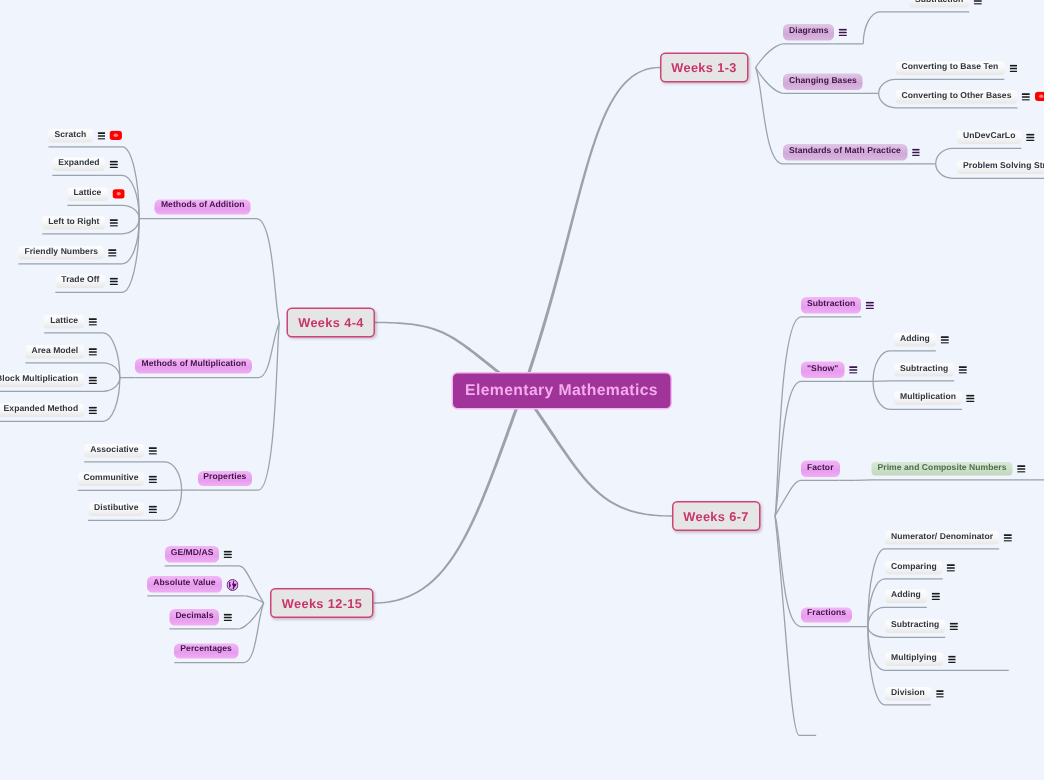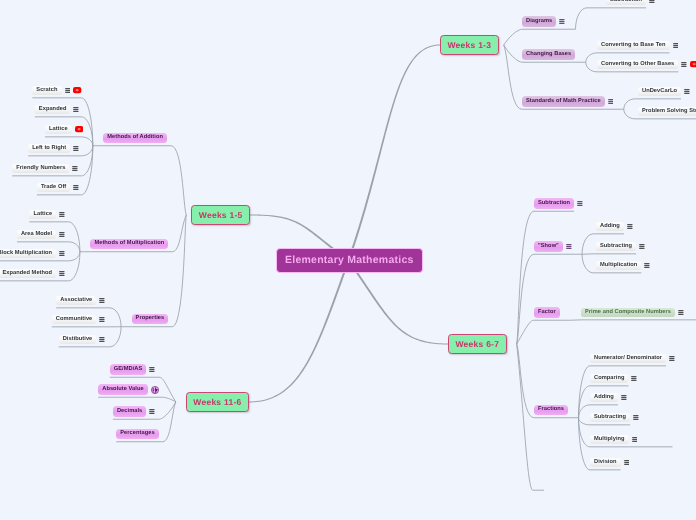--- a/index.html
+++ b/index.html
@@ -9,23 +9,23 @@
        -webkit-font-smoothing:antialiased;text-rendering:geometricPrecision;}
   #map{position:relative;width:696px;height:520px;background:#f0f4fd;overflow:hidden;}
   #links{position:absolute;left:0;top:0;width:696px;height:520px;pointer-events:none;}
   #nodes{position:absolute;left:0;top:0;width:696px;height:520px;}
   .row{position:absolute;white-space:nowrap;display:flex;align-items:center;height:0;}
   .row.lft{flex-direction:row;transform:translateY(-50%);}
   .row.rgt{flex-direction:row;transform:translateY(-50%);}
   .box{border-radius:4px;display:block;line-height:1;flex:0 0 auto;}
 
   .root .box{background:#a03498;color:#f5aaee;border:1.5px solid #f8b8f4;
-    font-size:10.5px;font-weight:bold;padding:6.5px 8px;border-radius:4px;letter-spacing:.25px;}
-
-  .branch .box{background:#86efac;color:#c9346b;border:1.5px solid #cb4675;
+    font-size:10.5px;font-weight:bold;padding:6.5px 8px;border-radius:4px;letter-spacing:.25px;margin-left:25px;}
+
+  .branch .box{background:#e5e5e5;color:#c9346b;border:1.5px solid #cb4675;
     font-size:8.5px;font-weight:bold;padding:5px 6.5px;border-radius:3.5px;letter-spacing:.25px;
     box-shadow:1px 1px 1.6px rgba(100,60,85,.25);}
 
   .topic .box{font-size:5.7px;padding:2.2px 4px 2.4px;border-radius:3.5px;color:#441448;font-weight:bold;letter-spacing:.05px;}
   .topic.bright .box{background:linear-gradient(180deg,#f2b6f6 0%,#e79cee 60%,#efaef3 100%);}
   .topic.muted .box{background:linear-gradient(180deg,#dfc7e4 0%,#d0a9d8 60%,#d9b8df 100%);}
 
   .leaf .box{font-size:5.7px;padding:1.8px 4px 2.0px;border-radius:2.5px;color:#2f363f;font-weight:bold;letter-spacing:.05px;
     background:linear-gradient(180deg,#fdfdfd 0%,#f8f8f8 45%,#e7e7e7 100%);}
   .leaf.green .box{color:#4d7049;
@@ -99,27 +99,27 @@
       <path d="M 675.0625 319.85 L 700 319.85" fill="none" stroke="#9aa2ab" stroke-width="0.85"></path>
     </svg>
   <div id="nodes">
       <div class="row root rgt" style="left: 276px; top: 260.5px;">
         <span class="box">Elementary Mathematics</span>
       </div>
       <div class="row branch rgt" style="top: 45px; left: 440px;">
         <span class="box">Weeks 1-3</span>
       </div>
       <div class="row branch lft" style="top: 215px; right: 446px;">
-        <span class="box">Weeks 1-5</span>
+        <span class="box">Weeks 4-4</span>
       </div>
       <div class="row branch rgt" style="top: 344px; left: 448px;">
         <span class="box">Weeks 6-7</span>
       </div>
       <div class="row branch lft" style="top: 402px; right: 447px;">
-        <span class="box">Weeks 11-6</span>
+        <span class="box">Weeks 12-15</span>
       </div>
       <div class="row topic muted rgt" style="top: 21.5px; left: 522px;">
         <span class="box">Diagrams</span>
         <span class="ico">
           <svg width="5.7" height="5.4" viewBox="0 0 6 6">
             <rect x="0" y="0.2" width="6" height="1.2" rx="0.45" fill="#3d1252"></rect>
             <rect x="0" y="2.4" width="6" height="1.2" rx="0.45" fill="#3d1252"></rect>
             <rect x="0" y="4.6" width="6" height="1.2" rx="0.45" fill="#3d1252"></rect>
           </svg>
         </span>

